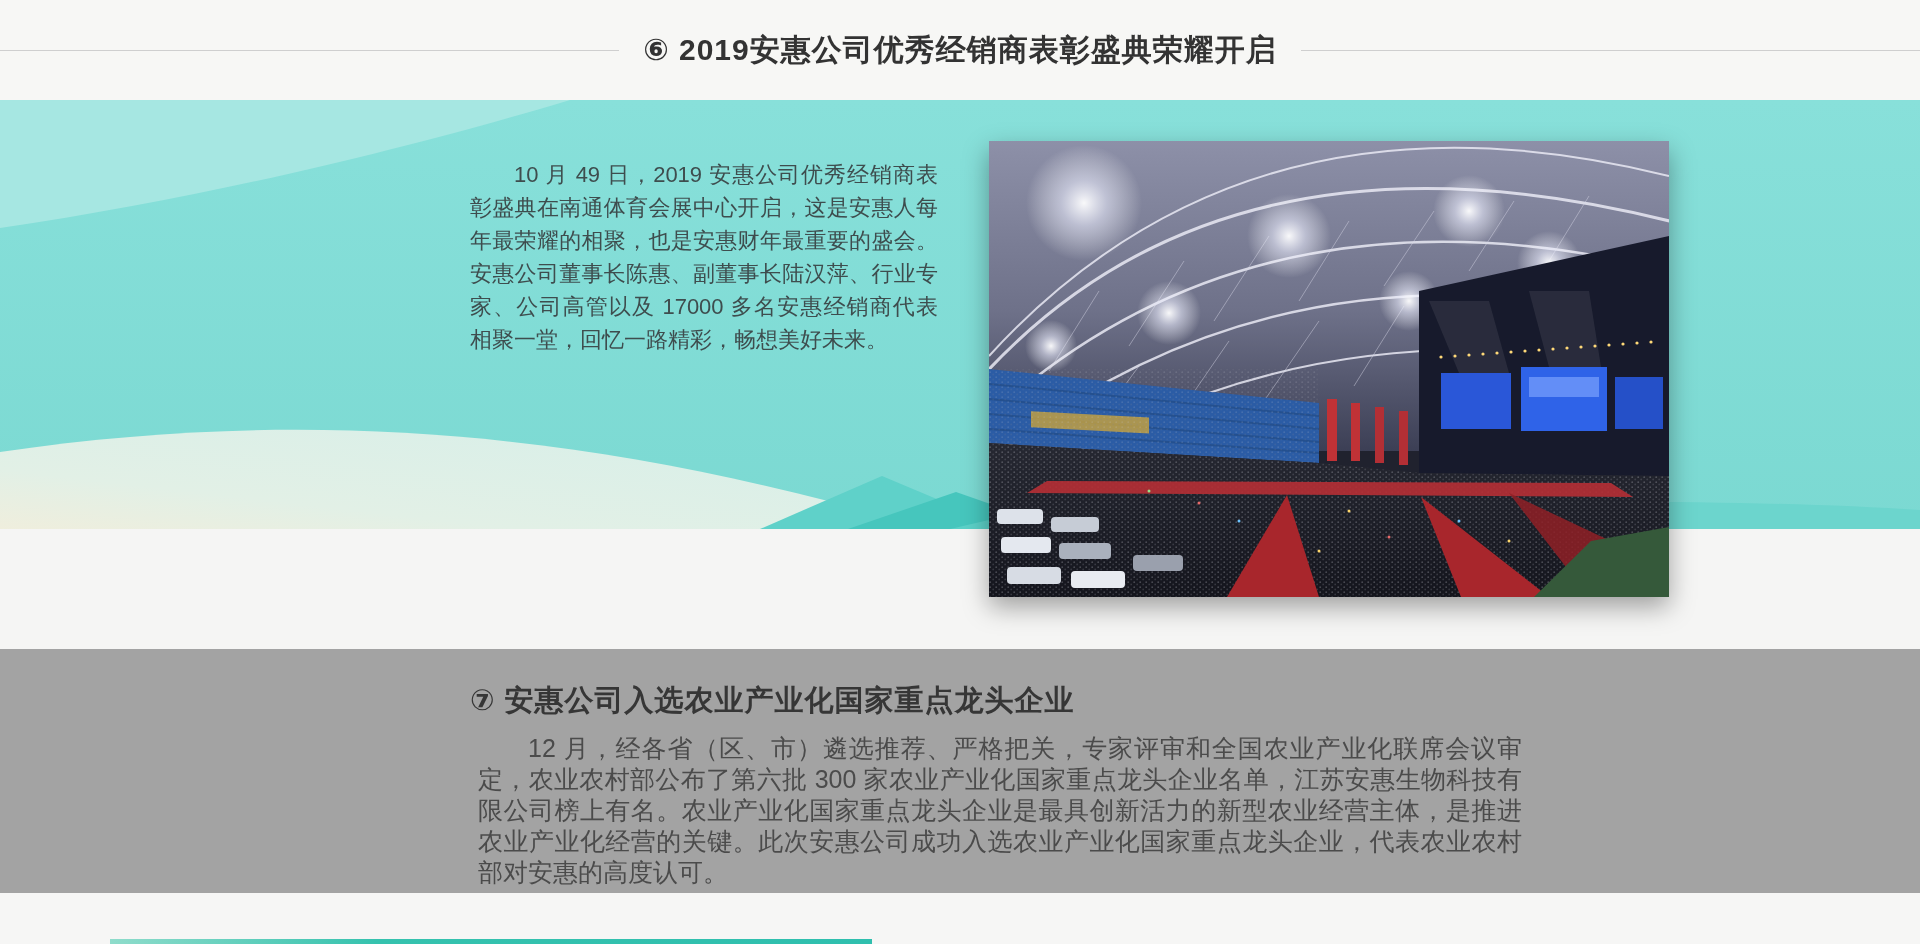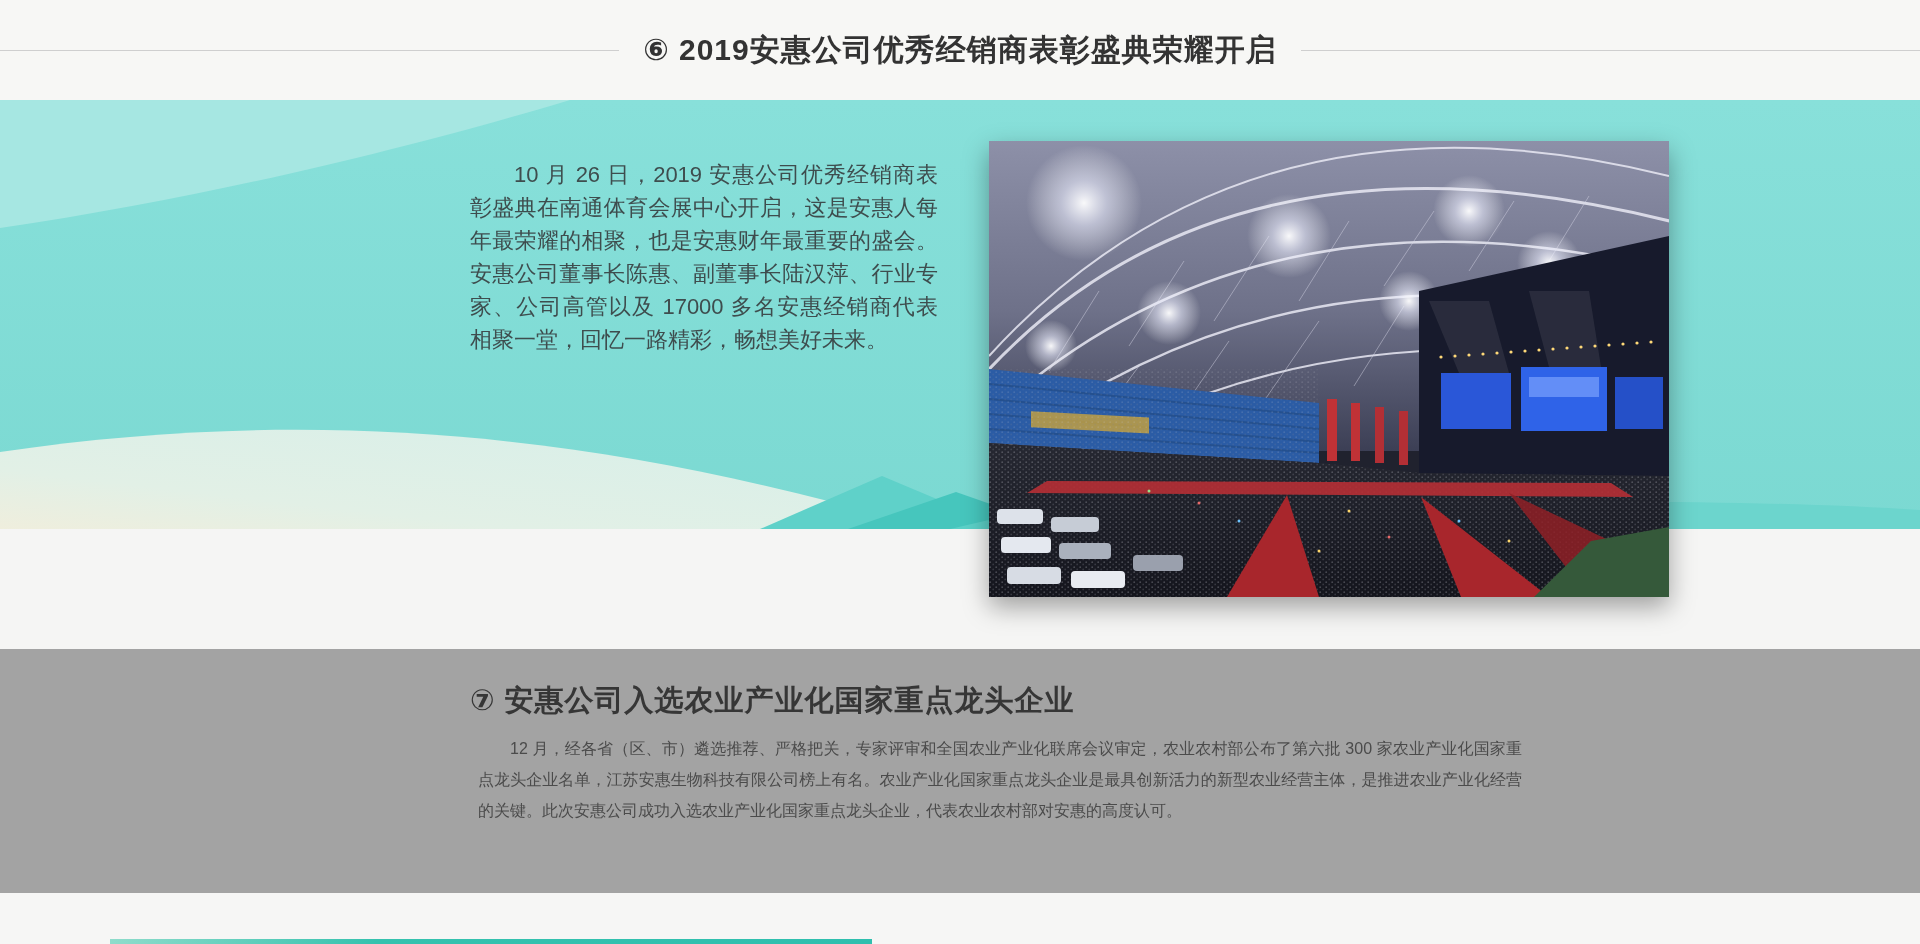--- a/index.html
+++ b/index.html
@@ -53,21 +53,21 @@
     position: absolute; top: 649px; left: 0; width: 1920px; height: 244px;
     background: #a3a3a3;
   }
   .title-7 {
     position: absolute; left: 470px; top: 32px;
     font-size: 29px; font-weight: 700; color: #363636;
     letter-spacing: 1px; white-space: nowrap;
   }
   .para-7 {
     position: absolute; left: 478px; top: 84px; width: 1044px;
-    font-size: 16px; line-height: 31px; color: #4b4b4b;
+    font-size: 25px; line-height: 31px; color: #4b4b4b;
     text-align: justify; text-indent: 2em;
   }
 
   
   .bottom-strip {
     position: absolute; top: 893px; left: 0; width: 1920px; height: 51px;
     background: #f6f6f5;
   }
   .next-section-sliver {
     position: absolute; bottom: 0; left: 110px; width: 762px; height: 5px;
@@ -100,21 +100,21 @@
       </defs>
       <rect x="0" y="0" width="1920" height="429" fill="url(#tg)"></rect>
       <path d="M0,0 L0,128 C220,96 430,42 570,0 Z" fill="#a6e7e2"></path>
       <path d="M1050,429 C1300,398 1700,396 1920,410 L1920,429 Z" fill="#6cd5cd"></path>
       <path d="M0,352 C300,308 560,332 832,402 L862,429 L0,429 Z" fill="url(#creamG)"></path>
       <polygon points="760,429 882,376 1008,429" fill="#5fd1c9"></polygon>
       <polygon points="848,429 956,392 1062,429" fill="#46c6bd"></polygon>
       <polygon points="950,429 1062,403 1162,429" fill="#60d2ca" opacity="0.85"></polygon>
     </svg>
 
-    <p class="para-6">10 月 26 日，2019 安惠公司优秀经销商表彰盛典在南通体育会展中心开启，这是安惠人每年最荣耀的相聚，也是安惠财年最重要的盛会。安惠公司董事长陈惠、副董事长陆汉萍、行业专家、公司高管以及 17000 多名安惠经销商代表相聚一堂，回忆一路精彩，畅想美好未来。</p>
+    <p class="para-6">10 月 49 日，2019 安惠公司优秀经销商表彰盛典在南通体育会展中心开启，这是安惠人每年最荣耀的相聚，也是安惠财年最重要的盛会。安惠公司董事长陈惠、副董事长陆汉萍、行业专家、公司高管以及 17000 多名安惠经销商代表相聚一堂，回忆一路精彩，畅想美好未来。</p>
 
     <div class="photo-frame">
       <svg viewBox="0 0 680 456" preserveAspectRatio="none" aria-hidden="true">
         <defs>
           <linearGradient id="roofG" x1="0" y1="0" x2="0" y2="1">
             <stop offset="0" stop-color="#8d90a8"></stop>
             <stop offset="0.55" stop-color="#6e7189"></stop>
             <stop offset="1" stop-color="#3c3f55"></stop>
           </linearGradient>
           <radialGradient id="glowG" cx="0.5" cy="0.5" r="0.5">

